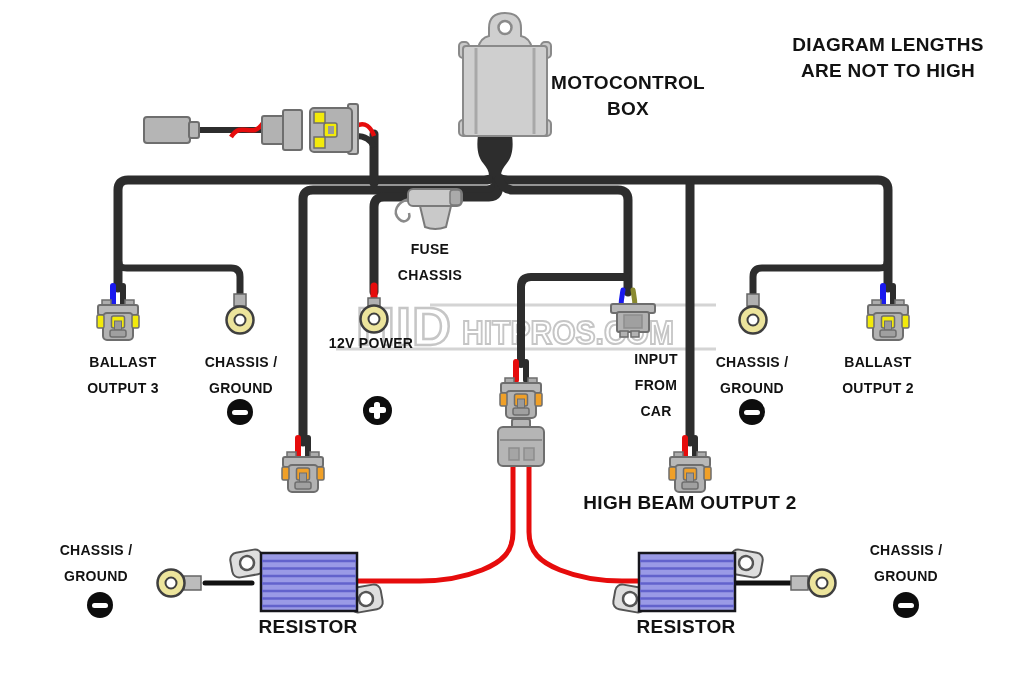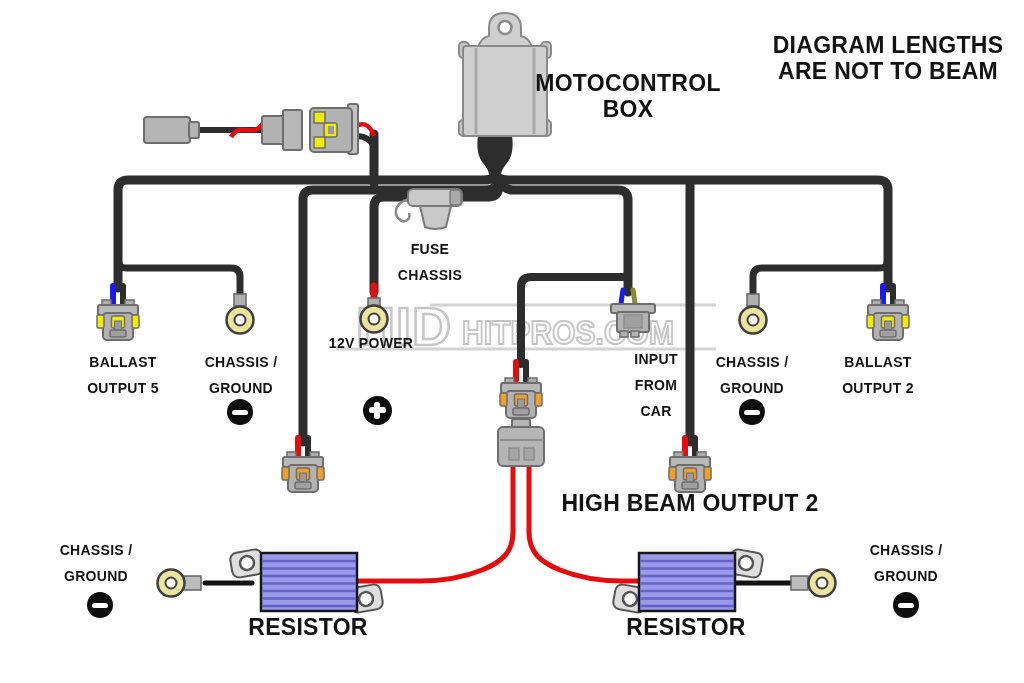--- a/index.html
+++ b/index.html
@@ -2,21 +2,21 @@
 <html><head>
 <meta charset="utf-8">
 <style>
   html,body{margin:0;padding:0;background:#ffffff;}
   .stage{position:relative;width:1024px;height:683px;background:#ffffff;overflow:hidden;
          font-family:"Liberation Sans",sans-serif;}
   .stage svg{position:absolute;left:0;top:0;}
   .lbl{position:absolute;transform:translateX(-50%);text-align:center;font-weight:bold;
        font-size:14px;line-height:26px;letter-spacing:.3px;color:#121212;white-space:nowrap;
        font-family:"Liberation Sans",sans-serif;}
-  .lbl.big{font-size:23px;}
+  .lbl.big{font-size:19px;}
   .icon-minus,.icon-plus{position:absolute;width:26px;height:26px;margin-left:-13px;margin-top:-13px;
        border-radius:50%;background:#0d0d0d;}
   .icon-plus{width:29px;height:29px;margin-left:-14.5px;margin-top:-14.5px;}
   .bar-h{position:absolute;left:50%;top:50%;width:16px;height:5px;margin:-2.5px 0 0 -8px;
        background:#fff;border-radius:2.5px;}
   .icon-plus .bar-h{width:17px;height:6px;margin:-3px 0 0 -8.5px;}
   .bar-v{position:absolute;left:50%;top:50%;width:6px;height:17px;margin:-8.5px 0 0 -3px;
        background:#fff;border-radius:2.5px;}
 </style>
 </head>
@@ -225,26 +225,26 @@
 </svg>
 
 
 <div class="lbl big" style="left:628px;top:70px">
   <div>MOTOCONTROL</div>
   <div>BOX</div>
 </div>
 
 <div class="lbl big" style="left:888px;top:32px">
   <div>DIAGRAM LENGTHS</div>
-  <div>ARE NOT TO BEAM</div>
+  <div>ARE NOT TO HIGH</div>
 </div>
 
 <div class="lbl" style="left:123px;top:349px">
   <div>BALLAST</div>
-  <div>OUTPUT 5</div>
+  <div>OUTPUT 3</div>
 </div>
 
 <div class="lbl" style="left:241px;top:349px">
   <div>CHASSIS /</div>
   <div>GROUND</div>
 </div>
 <div class="icon-minus" style="left:240px;top:412px">
   <span class="bar-h"></span>
 </div>
 

